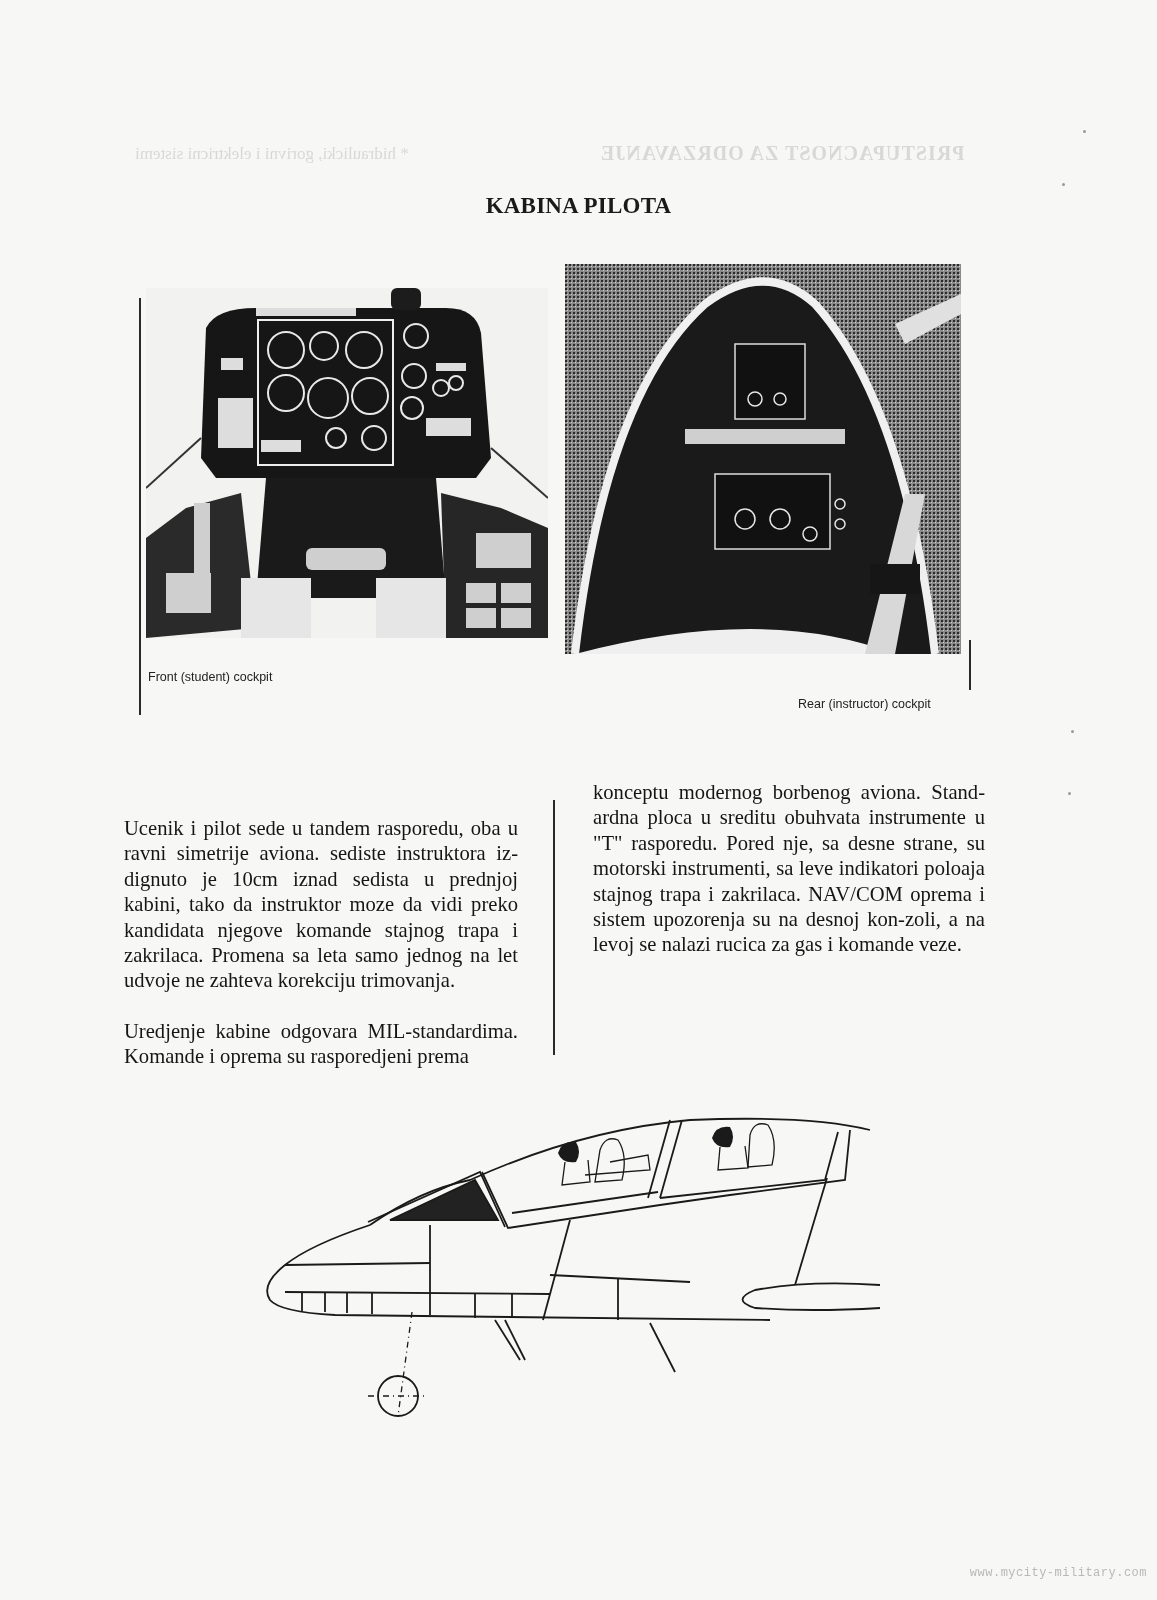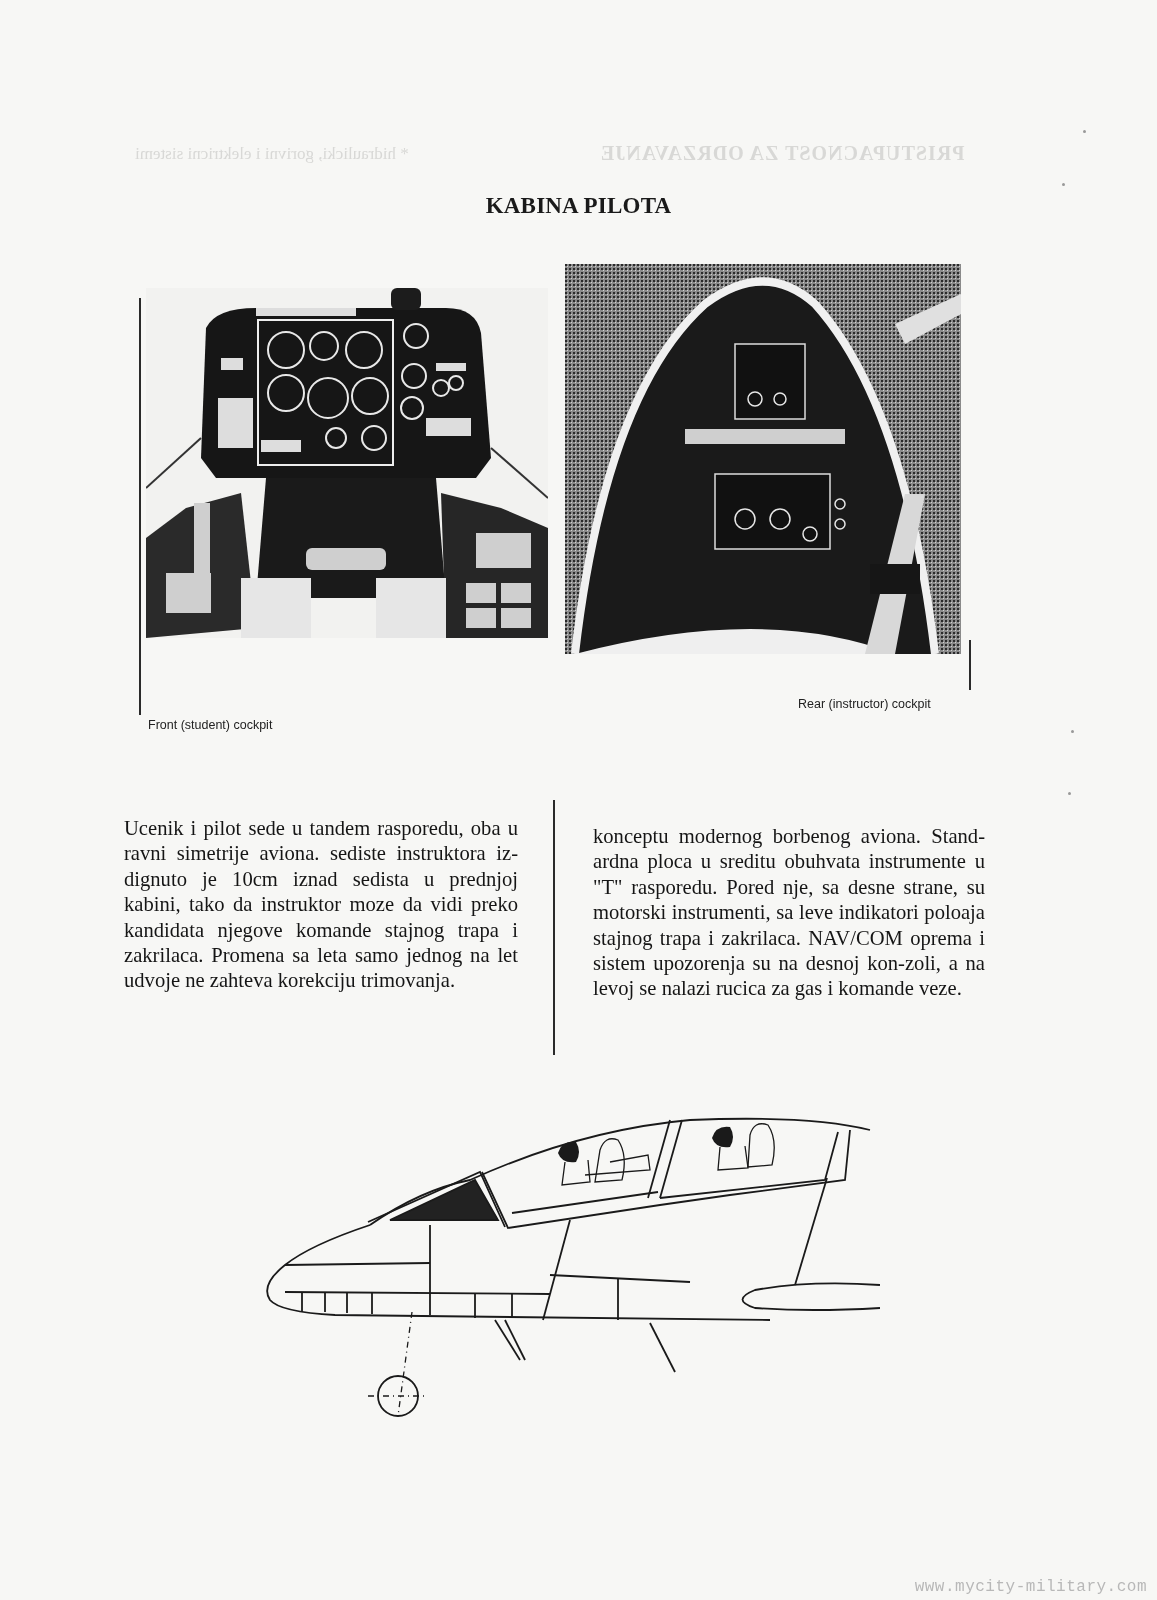--- a/index.html
+++ b/index.html
@@ -27,23 +27,23 @@
       position: absolute; font-family: "Liberation Sans", "DejaVu Sans", sans-serif;
       font-size: 12.5px; color: #222;
     }
     .body-text {
       position: absolute; font-size: 20.6px; line-height: 25.4px; text-align: justify;
       color: #151515;
     }
     .body-text p { margin: 16px; }
     .body-text p + p { margin-top: 25px; }
     .watermark {
-      position: absolute; right: 10px; bottom: 4px;
+      position: absolute; right: 10px; bottom: 20px;
       font-family: "Liberation Mono", "DejaVu Sans Mono", monospace;
-      font-size: 16px; color: #b8b8b8; letter-spacing: 0.5px;
+      font-size: 12px; color: #b8b8b8; letter-spacing: 0.5px;
     }
     .drawing { position: absolute; left: 250px; top: 1080px; }
     .speck { position: absolute; width: 3px; height: 3px; background: #999; border-radius: 50%; }
   </style>
 </head>
 <body>
 
 <div class="bleed" style="left:135px; top:144px;">* hidraulicki, gorivni i elektricni sistemi</div>
 <div class="bleed bold" style="left:600px; top:142px;">PRISTUPACNOST ZA ODRZAVANJE</div>
 
@@ -99,21 +99,21 @@
       <rect x="20" y="285" width="45" height="40"></rect>
     </g>
 
     <rect x="95" y="290" width="70" height="60" fill="#e6e6e6"></rect>
     <rect x="230" y="290" width="70" height="60" fill="#e6e6e6"></rect>
 
     <line x1="0" y1="200" x2="55" y2="150" stroke="#333" stroke-width="2"></line>
     <line x1="402" y1="210" x2="345" y2="160" stroke="#333" stroke-width="2"></line>
   </svg>
 </div>
-<div class="caption" style="left:148px; top:670px;margin-top:48px;">Front (student) cockpit</div>
+<div class="caption" style="left:148px; top:670px;">Front (student) cockpit</div>
 
 <div class="photo" style="left:565px; top:264px; width:396px; height:390px; background:#6a6a6a;">
   <svg width="396" height="390" viewBox="0 0 396 390">
     <defs>
       <pattern id="grain" width="4" height="4" patternUnits="userSpaceOnUse">
         <rect width="4" height="4" fill="#8a8a8a"></rect>
         <rect x="0" y="0" width="2" height="2" fill="#2a2a2a"></rect>
         <rect x="2" y="2" width="1" height="1" fill="#d0d0d0"></rect>
       </pattern>
     </defs>
@@ -141,22 +141,23 @@
 
     <path d="M330 60 L396 30 L396 50 L340 80 Z" fill="#e0e0e0"></path>
     <path d="M300 390 L340 230 L360 230 L330 390 Z" fill="#d8d8d8"></path>
     <rect x="305" y="300" width="50" height="30" fill="#161616"></rect>
   </svg>
 </div>
 <div class="caption" style="left:798px; top:676px;margin-top:21px;">Rear (instructor) cockpit</div>
 
 <div class="body-text" style="left:108px; top:800px; width:426px;">
   <p>Ucenik i pilot sede u tandem rasporedu, oba u ravni simetrije aviona. sediste instruktora iz-dignuto je 10cm iznad sedista u prednjoj kabini, tako da instruktor moze da vidi preko kandidata njegove komande stajnog trapa i zakrilaca. Promena sa leta samo jednog na let udvoje ne zahteva korekciju trimovanja.</p>
-</div>
-<div class="body-text" style="left:577px; top:808px; width:424px;">
+  <p>Uredjenje kabine odgovara MIL-standardima. Komande i oprema su rasporedjeni prema</p>
+</div>
+<div class="body-text" style="left:577px; top:764px; width:424px;">
   <p>konceptu modernog borbenog aviona. Stand-ardna ploca u sreditu obuhvata instrumente u "T" rasporedu. Pored nje, sa desne strane, su motorski instrumenti, sa leve indikatori poloaja stajnog trapa i zakrilaca. NAV/COM oprema i sistem upozorenja su na desnoj kon-zoli, a na levoj se nalazi rucica za gas i komande veze.</p>
 </div>
 
 <svg class="drawing" width="640" height="340" viewBox="0 0 640 340">
   <g fill="none" stroke="#1a1a1a" stroke-width="1.8">
 
     <path d="M120 145 Q60 165 35 185 Q10 205 20 220 Q30 232 85 235 L520 240"></path>
     <path d="M120 145 Q170 110 220 100 Q330 50 440 40 Q560 35 620 50"></path>
 
     <path d="M118 142 L230 92 L255 147"></path>

